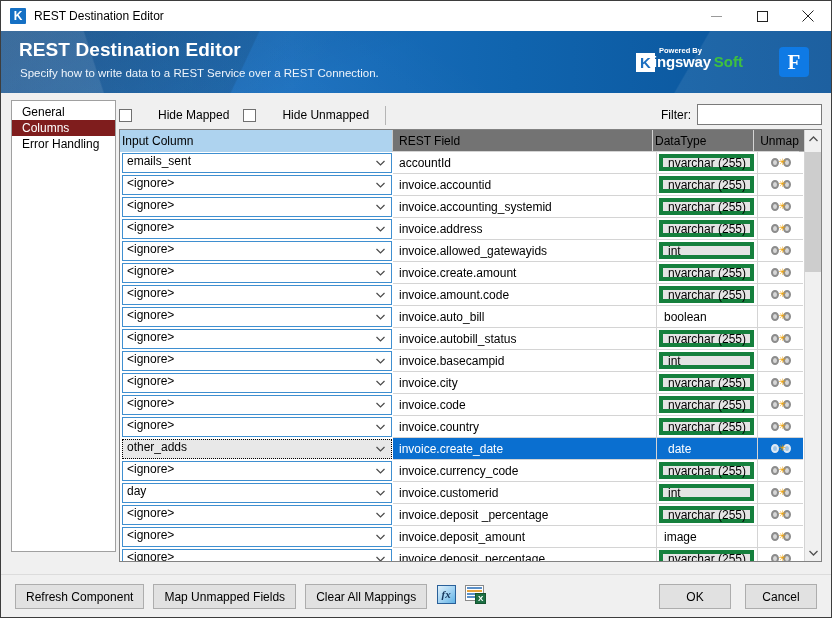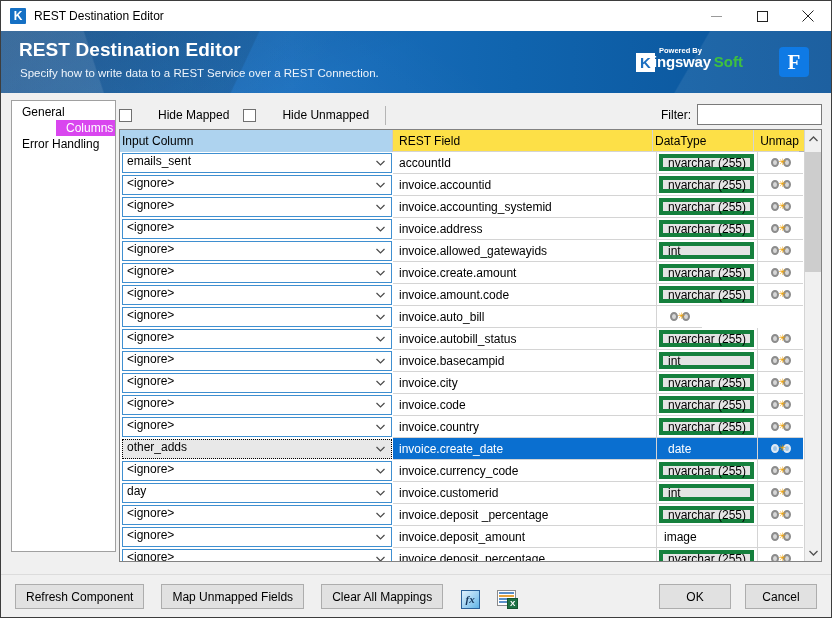--- a/index.html
+++ b/index.html
@@ -123,21 +123,21 @@
     background: #ffffff;
     border: 1px solid #a0a0a0;
     padding-top: 3px;
   }
   .side-item {
     height: 16px; line-height: 16px;
     padding-left: 10px;
     font-size: 12px; color: #000000;
     white-space: nowrap;
   }
-  .side-item.selected { background: #d946ef; color: #ffffff; margin-left: 44px; }
+  .side-item.selected { background: #7f1d1d; color: #ffffff; }
 
   
   .right-panel {
     position: absolute; left: 118px; top: 0px;
     width: 703px; height: 470px;
   }
   .toolbar {
     position: absolute; left: 0; top: 10px;
     width: 703px; height: 24px;
     display:flex; align-items: center;
@@ -174,21 +174,21 @@
   .grid {
     position: absolute; left: 0; top: 36px;
     width: 703px; height: 433px;
     border: 1px solid #828282;
     background: #ffffff;
     overflow: hidden;
   }
   .grid-head {
     display: flex;
     height: 22px;
-    background: #fde047;
+    background: #737373;
     border-bottom: 1px solid #b0b0b0;
   }
   .gh {
     display:flex; align-items:center;
     font-size: 12px; color: #000;
     padding-left: 6px;
     border-right: 1px solid #c8c8c8;
     height: 22px;
   }
   .gh.c1 { width: 273px; background: #aed3ef; }
@@ -297,21 +297,21 @@
   }
   .btn {
     height: 25px;
     border: 1px solid #adadad;
     background: #e1e1e1;
     font-family: "Liberation Sans", sans-serif;
     font-size: 12px; color:#000;
     display:inline-flex; align-items:center; justify-content:center;
     padding: 0 10px;
   }
-  .f-left { position:absolute; left:14px; top:9px; display:flex; align-items:flex-end; gap:17px; }
+  .f-left { position:absolute; left:14px; top:9px; display:flex; align-items:flex-start; gap:9px; }
   .f-right { position:absolute; right:14px; top:9px; display:flex; align-items:center; gap:14px; }
   .icon-btn {
     width: 20px; height: 20px;
     display:flex; align-items:center; justify-content:center;
   }
   .fx-icon {
     width: 19px; height: 19px;
     border: 1px solid #2a6099;
     background: linear-gradient(135deg,#dff0fb 0%, #9ed1f2 55%, #5fb2e5 100%);
     color:#16365c; font-size: 11px; font-weight:bold; font-style:italic;
@@ -593,20 +593,23 @@
                 <div class="combo">
                   <span>&lt;ignore&gt;</span>
                   <span class="arrow">
                     <svg width="9" height="6" viewBox="0 0 9 6">
                       <polyline points="0.5,1 4.5,5 8.5,1" fill="none" stroke="#4a4a4a" stroke-width="1.2"></polyline>
                     </svg>
                   </span>
                 </div>
               </div>
               <div class="cell c2">invoice.auto_bill</div>
+              <div class="cell c3">
+                <div class="dt-plain">boolean</div>
+              </div>
               <div class="cell c4">
                 <div class="unmap-icon">
                   <span class="ring l"></span>
                   <span class="ring r"></span>
                   <span class="spark">✳</span>
                 </div>
               </div>
             </div>
             <div class="row">
               <div class="cell c1">

